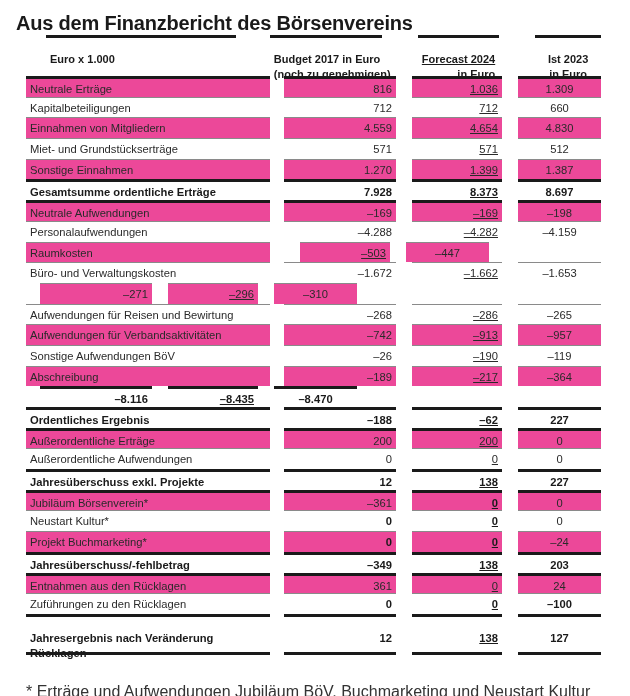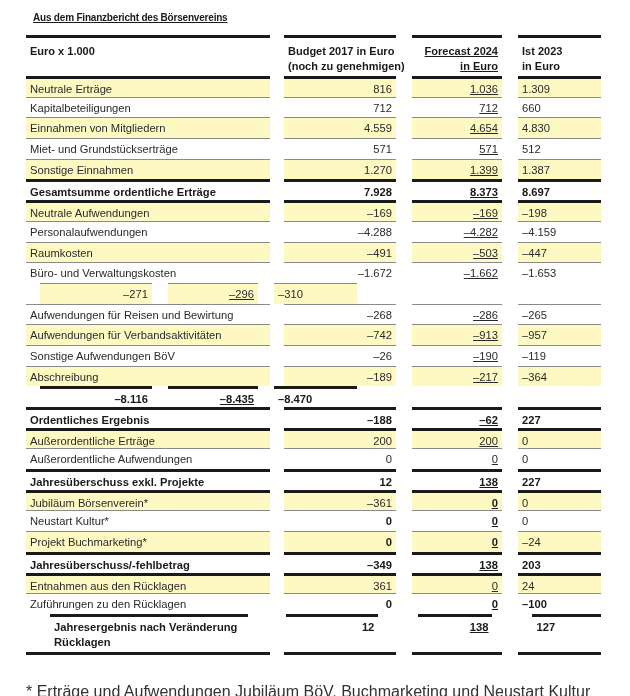--- a/index.html
+++ b/index.html
@@ -1,46 +1,46 @@
 <!DOCTYPE html>
 <html><head>
 <meta charset="utf-8">
 <style>
   html, body { margin: 0; padding: 0; background: #ffffff; }
   body {
     width: 630px; height: 696px; position: relative; overflow: hidden;
     font-family: "Liberation Sans", sans-serif; color: #2a2a2a;
   }
   .title {
-    position: absolute; left: 33px; top: 12px;
-    font-size: 10px; font-weight: bold; color: #1a1a1a; letter-spacing: -0.2px; text-decoration: underline;
+    position: absolute; left: 16px; top: 12px;
+    font-size: 20px; font-weight: bold; color: #1a1a1a; letter-spacing: -0.2px;
   }
   .table { position: absolute; left: 26px; top: 35px; width: 575px; }
   .row { position: relative; display: flex; height: 20.7px; }
   .row.header { height: 41px; }
   .row.tall { height: 38px; }
   .cell {
     position: relative; box-sizing: border-box;
     font-size: 11.2px; line-height: 20px; padding: 0 4px; white-space: nowrap;
   }
   .c0 { width: 244px; text-align: left; padding-left: 4px; }
   .gap1 { width: 14px; }
   .c1 { width: 112px; text-align: right; }
   .gap2 { width: 16px; }
   .c2 { width: 90px; text-align: right; text-decoration: underline; }
   .gap3 { width: 16px; }
-  .c3 { width: 83px; text-align: left; }
+  .c3 { width: 83px; text-align: center; }
   .gap { flex: none; }
   .cell.rule-thin { border-top: 1px solid #8a8a8a; }
   .cell.rule-thick { border-top: 3px solid #1a1a1a; }
-  .shade .cell:not(.gap) { background: #fef9c3; }
+  .shade .cell:not(.gap) { background: #ec4899; }
   .bold .cell { font-weight: bold; color: #1a1a1a; }
   .m { color: #1a1a1a; font-weight: bold; }
-  .header .cell { font-weight: bold; color: #1a1a1a; line-height: 15px; padding-top: 6px; font-size: 11px; }
-  .tall .cell { line-height: 15px; padding-top: 3px; white-space: normal; margin-left: 24px; }
+  .header .cell { font-weight: bold; color: #1a1a1a; line-height: 15px; padding-top: 14px; font-size: 11px; margin-left: 20px; }
+  .tall .cell { line-height: 15px; padding-top: 14px; white-space: normal; }
   .bottom-rule { display: flex; }
   .bottom-rule div { border-top: 3px solid #1a1a1a; box-sizing: border-box; }
   .footnote {
     position: absolute; left: 26px; top: 663px; font-size: 16px; color: #333; margin-top: 20px;
   }
 </style>
 </head>
 <body>
 
 <div class="title">Aus dem Finanzbericht des Börsenvereins</div>
@@ -133,21 +133,20 @@
         <div class="gap gap1"></div>
         <div class="cell c1 rule-thin">–4.288</div>
         <div class="gap gap2"></div>
         <div class="cell c2 rule-thin">–4.282</div>
         <div class="gap gap3"></div>
         <div class="cell c3 rule-thin">–4.159</div>
       </div>
       <div class="row shade">
         <div class="cell c0 rule-thin">Raumkosten</div>
         <div class="gap gap1"></div>
-        <div class="cell c1 rule-thin">–491</div>
         <div class="gap gap2"></div>
         <div class="cell c2 rule-thin">–503</div>
         <div class="gap gap3"></div>
         <div class="cell c3 rule-thin">–447</div>
       </div>
       <div class="row">
         <div class="cell c0 rule-thin">Büro- und Verwaltungskosten</div>
         <div class="gap gap1"></div>
         <div class="cell c1 rule-thin">–1.672</div>
         <div class="gap gap2"></div>

